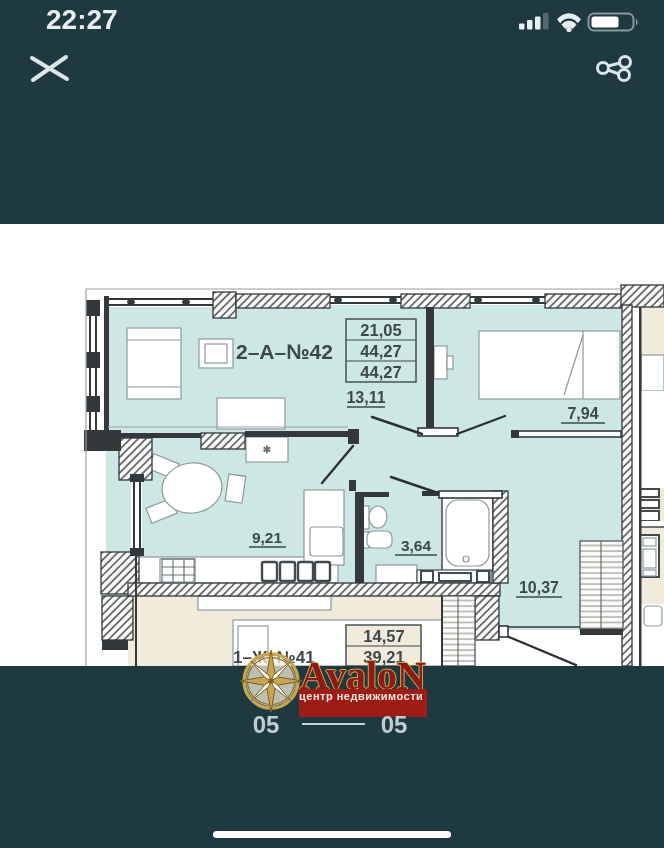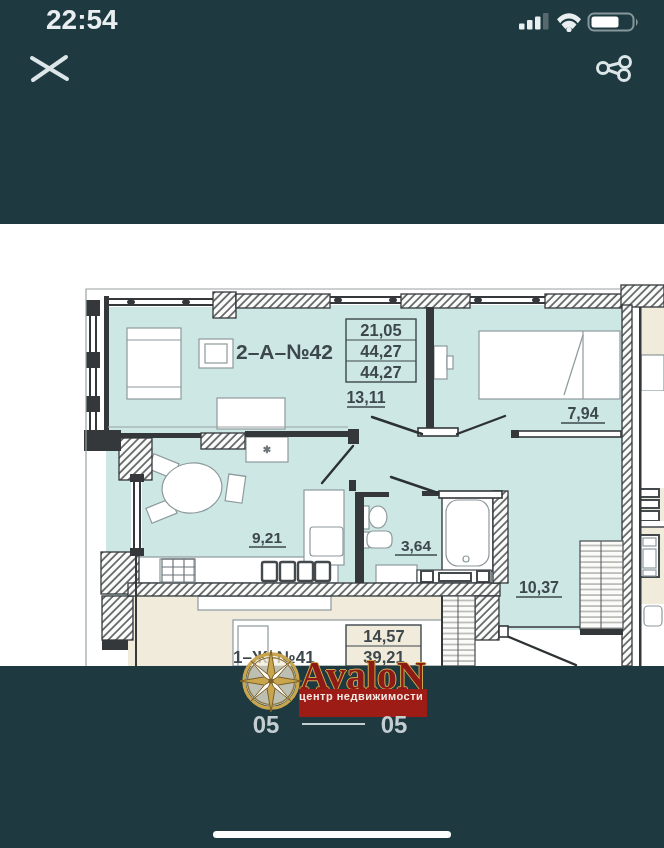--- a/index.html
+++ b/index.html
@@ -5,21 +5,21 @@
   html,body{margin:0;padding:0;}
   body{width:664px;height:848px;background:#1e3a40;position:relative;overflow:hidden;
        font-family:"Liberation Sans", sans-serif;}
   .abs{position:absolute;}
   #time{left:46px;top:4px;color:#e9eff1;font-size:28px;font-weight:bold;letter-spacing:0px;}
   #whitearea{left:0;top:224px;width:664px;height:442px;background:#ffffff;}
   #homebar{left:213px;top:831px;width:238px;height:7px;background:#ffffff;border-radius:4px;}
 </style>
 </head>
 <body>
-<div class="abs" id="time">22:54</div>
+<div class="abs" id="time">22:27</div>
 
 <svg class="abs" style="left:514px;top:10px" width="132" height="24" viewBox="0 0 132 24">
   <g fill="#e9eff1">
     <rect x="5" y="13.5" width="5.5" height="6" rx="1"></rect>
     <rect x="13" y="10" width="5.5" height="9.5" rx="1"></rect>
     <rect x="21" y="6.5" width="5.5" height="13" rx="1"></rect>
     <rect x="29" y="3" width="5.5" height="16.5" rx="1" fill="#55696e"></rect>
     <path d="M43 9.3 a15 15 0 0 1 24 0 l-3.2 3.9 a10.5 10.5 0 0 0 -17.6 0 z"></path>
     <path d="M47.5 14.5 a9.5 9.5 0 0 1 15 0 l-3.8 4.6 a4.6 4.6 0 0 0 -7.4 0 z"></path>
     <circle cx="55" cy="19.5" r="2.6"></circle>

